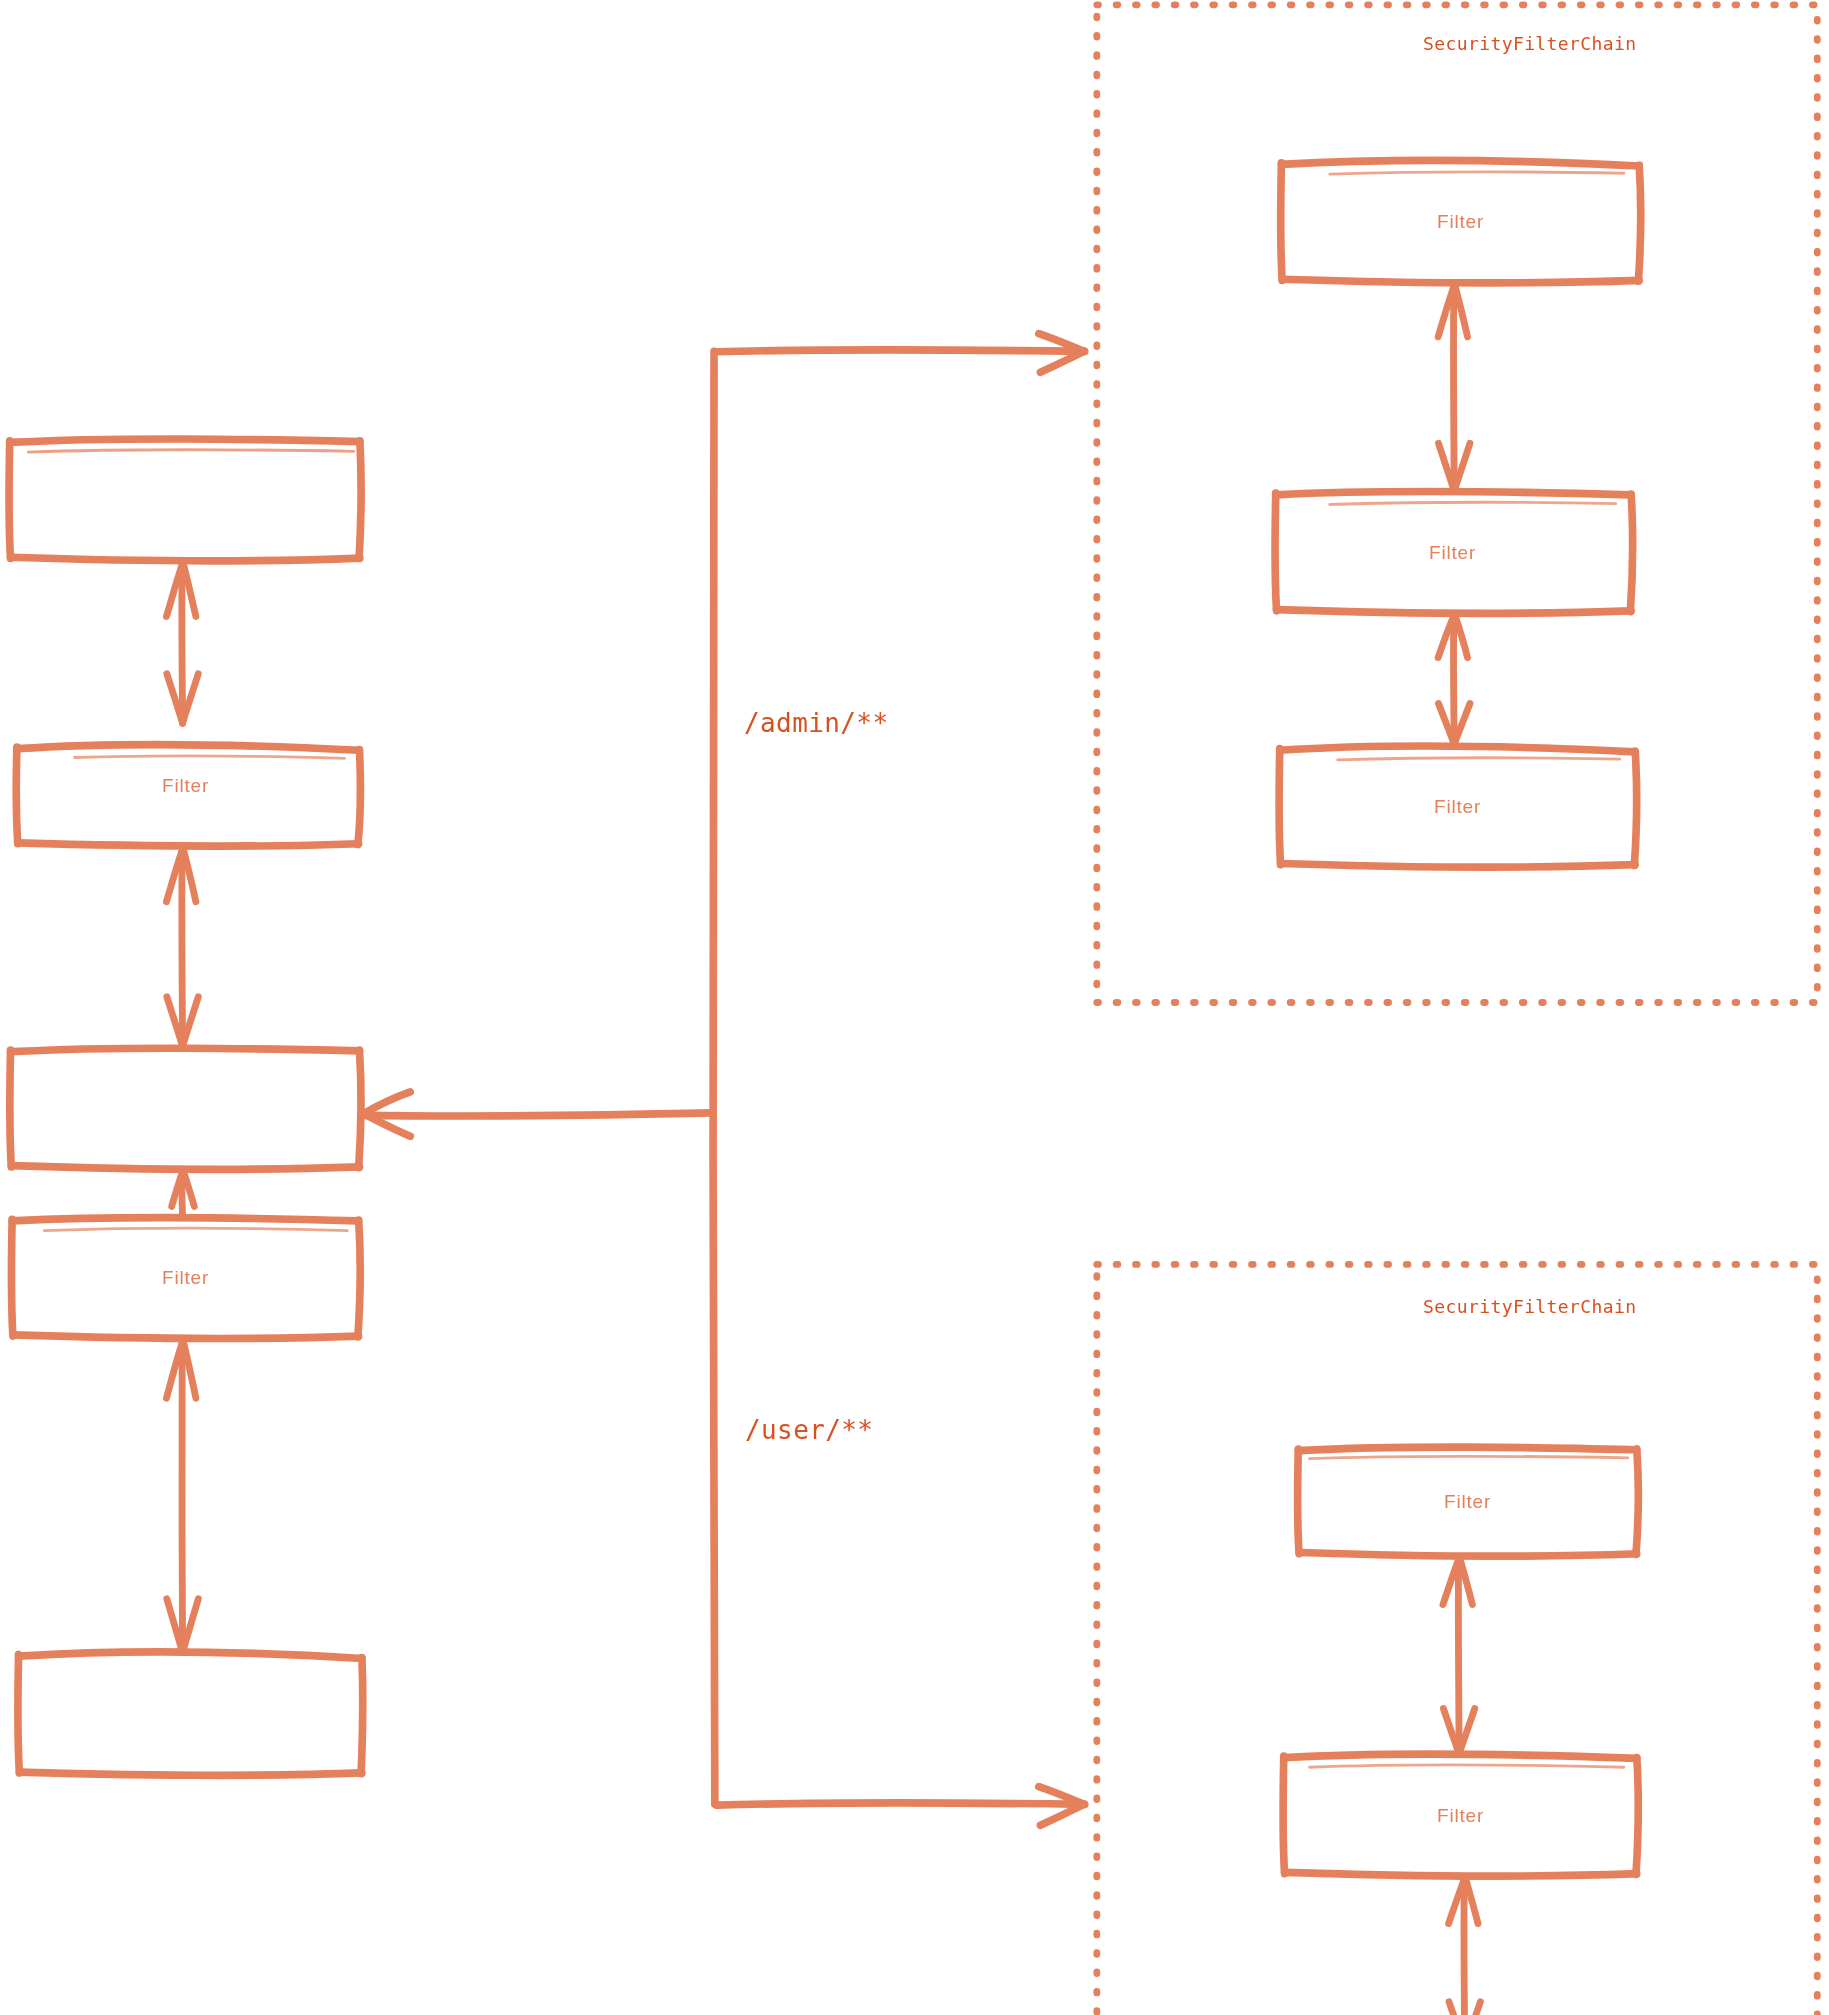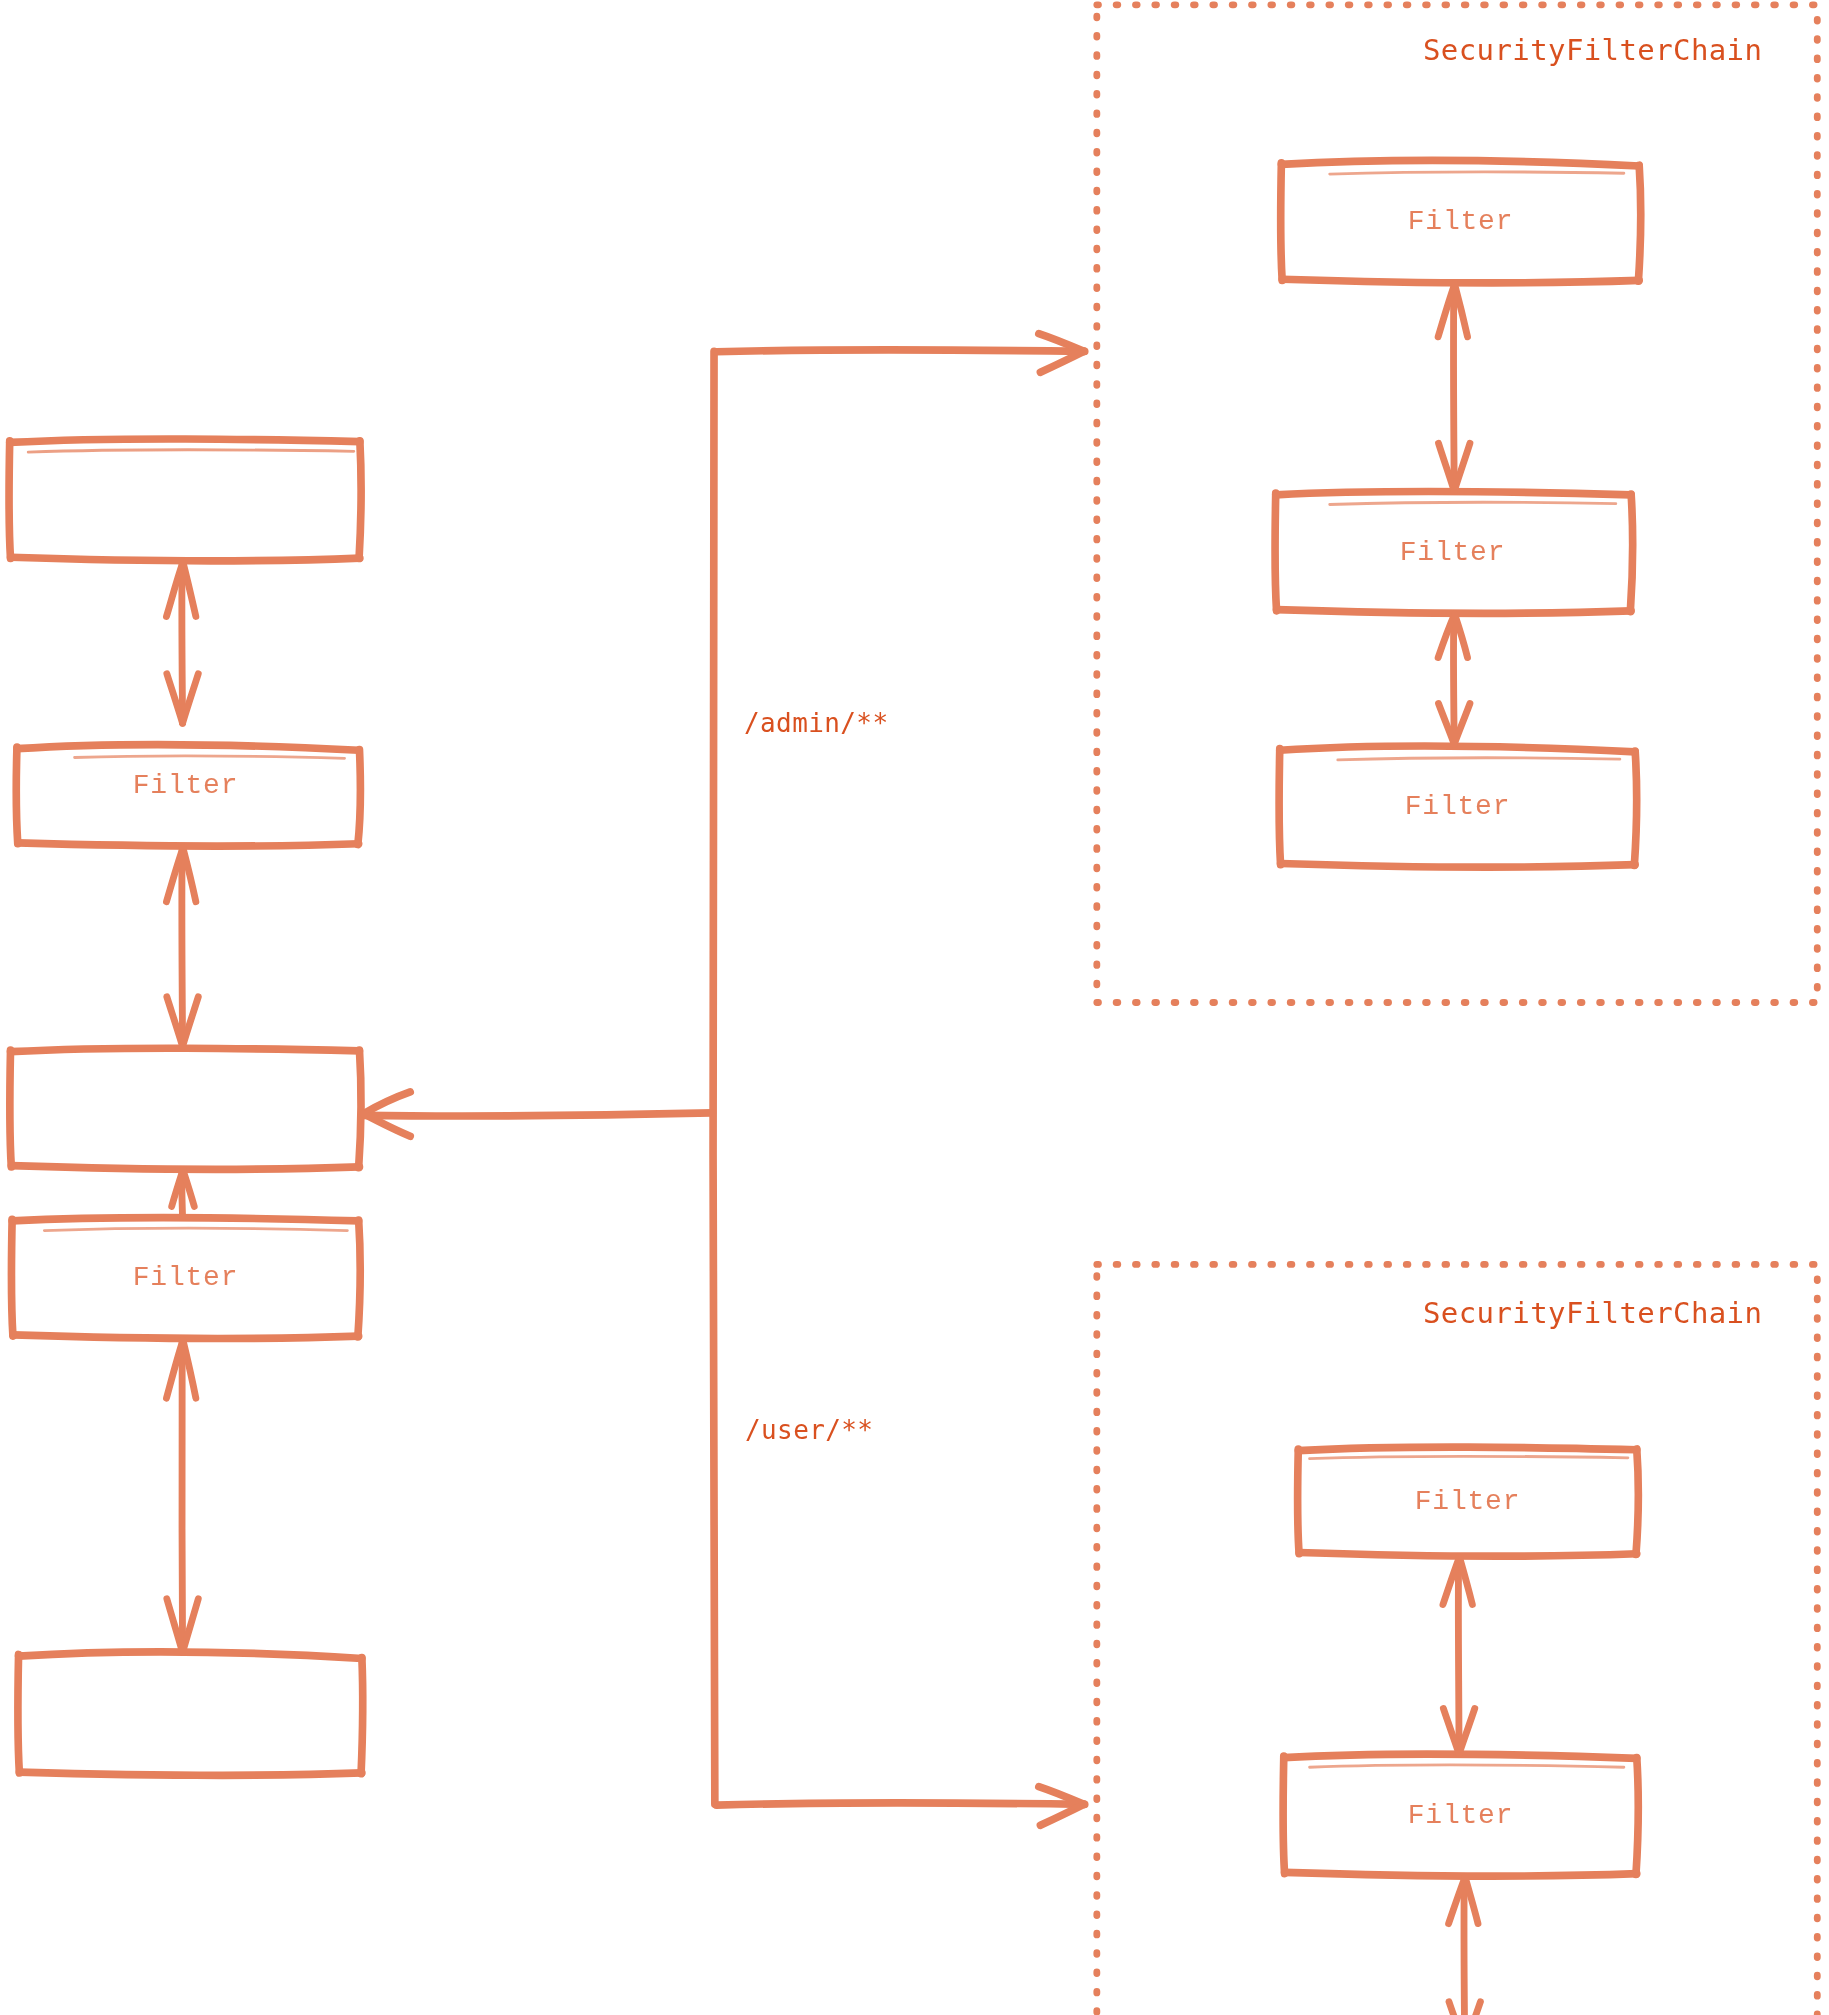--- a/index.html
+++ b/index.html
@@ -26,31 +26,31 @@
   }
   .node-box {
     position: absolute;
     display: flex;
     align-items: center;
     justify-content: center;
     box-sizing: border-box;
   }
   .node-label {
     color: #e5805c;
-    font-family: Liberation Mono, monospace;
-    font-size: 28px;
+    font-family: Liberation Sans, sans-serif;
+    font-size: 19px;
     letter-spacing: 0.8px;
     white-space: nowrap;
     user-select: none;
   }
   .chain-title {
     position: absolute;
     color: #d9501f;
     font-family: "DejaVu Sans Mono", "Liberation Mono", monospace;
-    font-size: 29px;
+    font-size: 18px;
     letter-spacing: 0.4px;
     white-space: nowrap;
   }
   .route-label {
     position: absolute;
     color: #d9501f;
     font-family: "DejaVu Sans Mono", "Liberation Mono", monospace;
     font-size: 26px;
     letter-spacing: 0.4px;
     white-space: nowrap;

